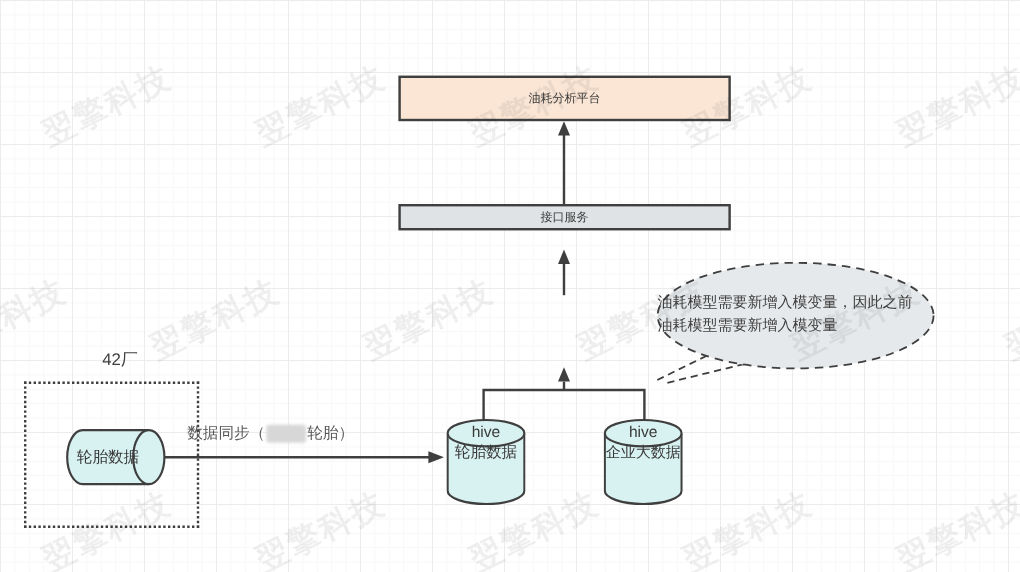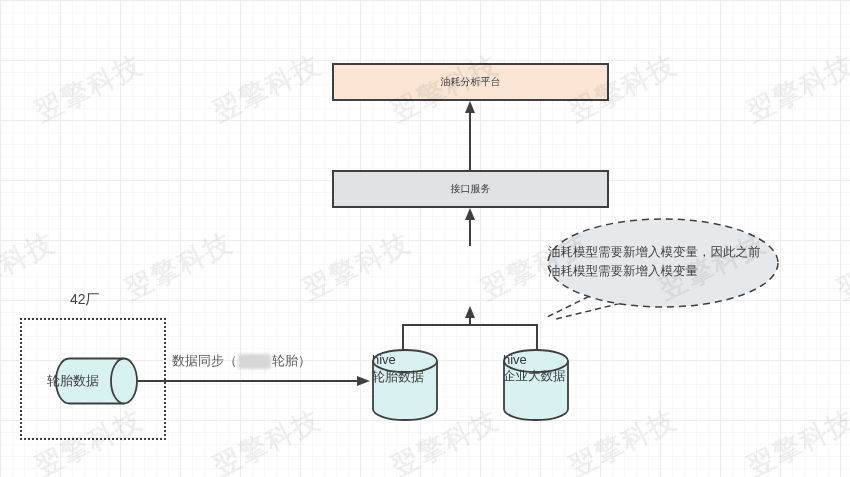--- a/index.html
+++ b/index.html
@@ -18,37 +18,37 @@
   }
   #wires { position:absolute; left:0; top:0; z-index:1; }
   .node {
     position:absolute; z-index:2;
     display:flex; align-items:center; justify-content:center;
     font-size:10px; color:#3a3a3a; text-align:center;
     box-sizing:border-box;
   }
   .rect-node { border:2px solid #3f3f3f; }
   #node-platform  { left:332px; top:63px;  width:277px; height:38px; background:#fbe6d5; }
-  #node-interface { left:332px; top:170px; width:277px; height:38px; background:#dfe3e6; }
+  #node-interface { left:332px; top:170px; width:277px; height:22px; background:#dfe3e6; }
   #node-model     { left:425px; top:247px; width:120px; height:59px; background:#e3f1da;
                     border:2px solid #3f3f3f; border-radius:27px; }
   .cyl-wrap { position:absolute; z-index:2; }
-  .cyl-label { position:absolute; width:100%; color:#3a3a3a; line-height:16px; }
+  .cyl-label { position:absolute; width:100%; text-align:center; color:#3a3a3a; line-height:16px; }
   #bubble-text {
     position:absolute; left:548px; top:243px; width:231px; z-index:2;
     font-size:12.5px; line-height:19px; color:#3f3f3f; white-space:nowrap;
   }
   #group-box {
     position:absolute; left:20px; top:318px; width:146px; height:122px; z-index:2;
     border:2px dotted #3f3f3f; box-sizing:border-box;
   }
   #group-label { position:absolute; left:70px; top:291px; width:60px; z-index:2;
-    font-size:14px; color:#3f3f3f; }
+    font-size:14px; color:#3f3f3f; text-align:center; }
   #edge-label {
-    position:absolute; left:172px; top:352px; z-index:2;
+    position:absolute; left:156px; top:352px; z-index:2;
     display:flex; align-items:center; font-size:13px; color:#595959; white-space:nowrap;
   }
   .redact {
     display:inline-block; width:33px; height:15px; margin:0 1px;
     background:#d7d7d7; border-radius:2px; filter:blur(1.5px);
   }
   #watermark-layer { position:absolute; left:0; top:0; width:850px; height:477px;
     z-index:10; pointer-events:none; overflow:hidden; }
   .wm {
     position:absolute; width:150px; text-align:center; white-space:nowrap;
@@ -100,21 +100,21 @@
     <div class="cyl-label" style="top:3px; font-size:13px;">hive</div>
     <div class="cyl-label" style="top:20px; font-size:13px;">轮胎数据</div>
   </div>
 
   <div class="cyl-wrap" style="left:503px; top:349px; width:66px; height:72px;">
     <svg width="66" height="72">
       <path d="M1,12 v48 a32,11 0 0 0 64,0 v-48" stroke="#3f3f3f" stroke-width="1.8" fill="#d8f1f1"></path>
       <ellipse cx="33" cy="12" rx="32" ry="11" stroke="#3f3f3f" stroke-width="1.8" fill="#d8f1f1"></ellipse>
     </svg>
     <div class="cyl-label" style="top:3px; font-size:13px;">hive</div>
-    <div class="cyl-label" style="top:20px; font-size:12.5px;font-family:Liberation Mono, monospace;">企业大数据</div>
+    <div class="cyl-label" style="top:20px; font-size:12.5px;">企业大数据</div>
   </div>
 
   <div id="group-label">42厂</div>
   <div id="group-box"></div>
 
   <div class="cyl-wrap" style="left:53px; top:357px; width:86px; height:48px;">
     <svg width="86" height="48">
       <path d="M71,1.5 H16 A13,22.5 0 0 0 16,46.5 H71" stroke="#3f3f3f" stroke-width="1.8" fill="#d8f1f1"></path>
       <ellipse cx="71" cy="24" rx="13" ry="22.5" stroke="#3f3f3f" stroke-width="1.8" fill="#d8f1f1"></ellipse>
     </svg>

